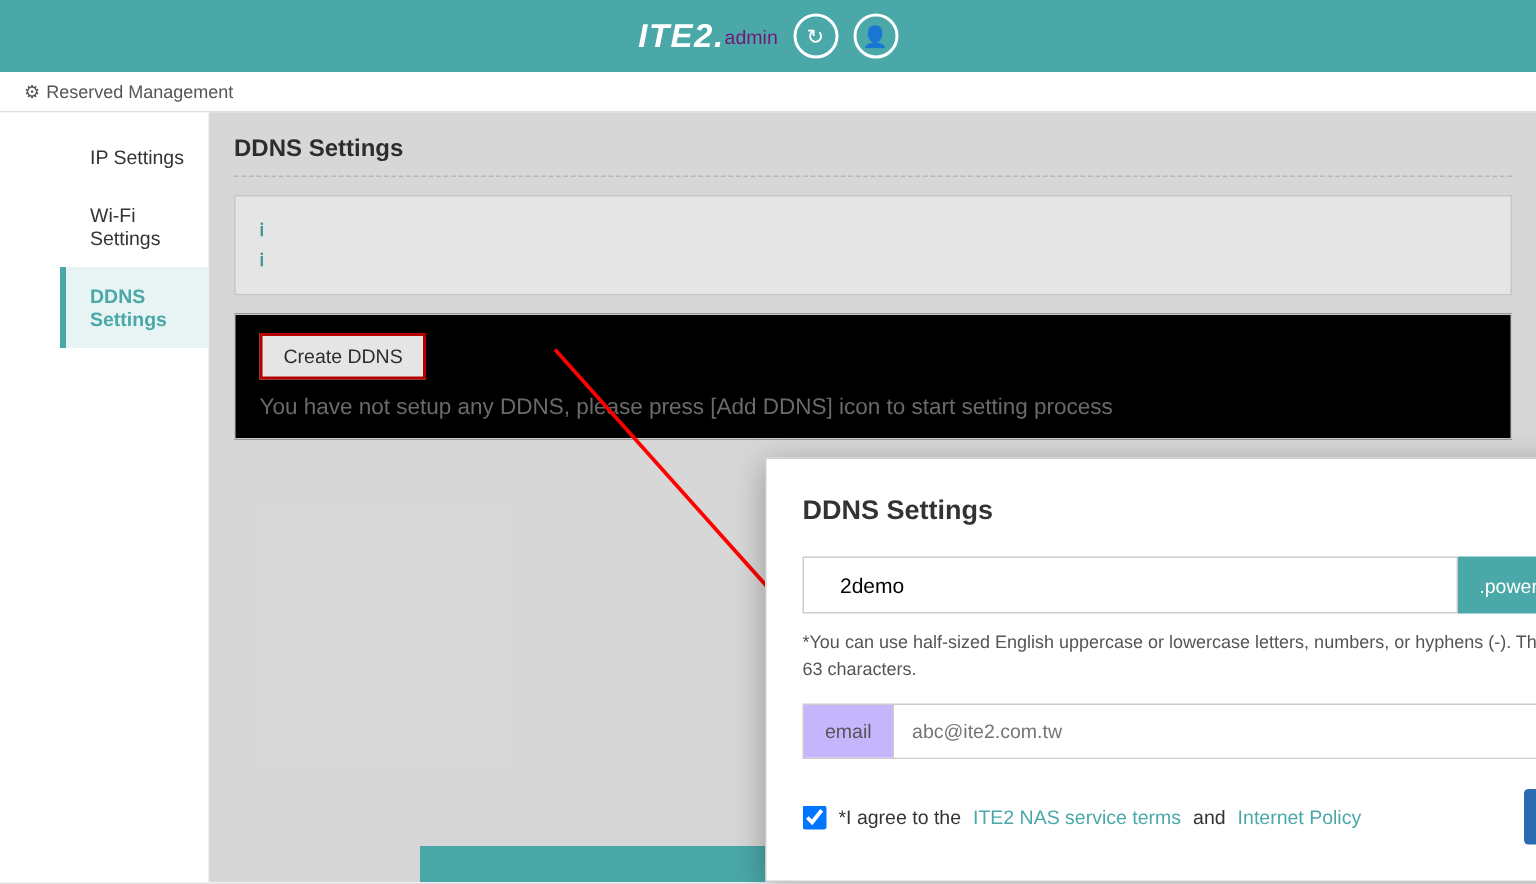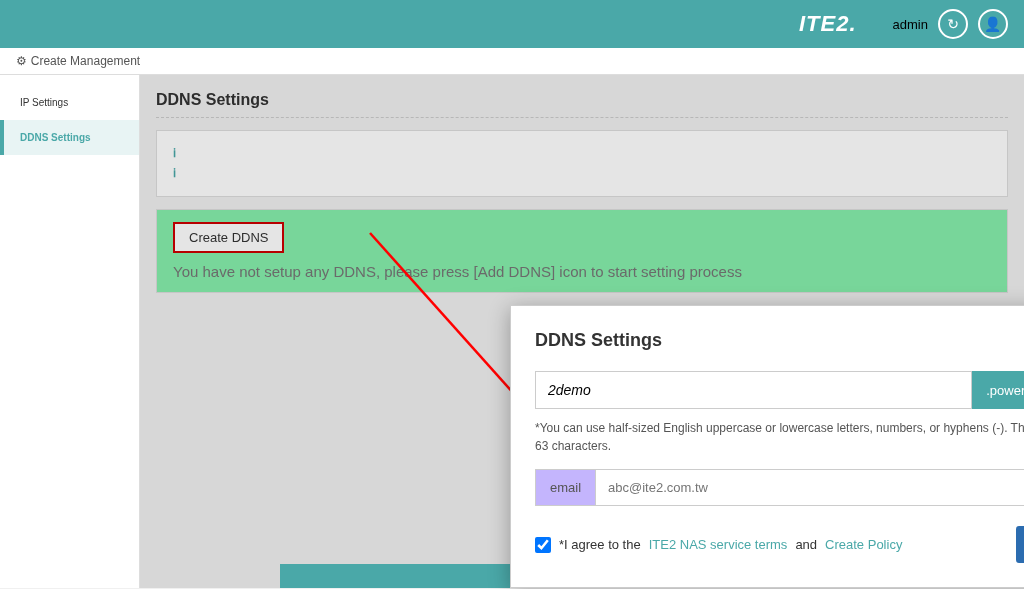--- a/index.html
+++ b/index.html
@@ -4,38 +4,37 @@
   <style>
     * { box-sizing: border-box; margin: 0; padding: 0; }
     body { font-family: Arial, sans-serif; font-size: 13px; background: #f0f0f0; width: 1024px; height: 589px; overflow: hidden; }
 
     
     .header {
       background: #4aa8a8;
       height: 48px;
       display: flex;
       align-items: center;
-      justify-content: flex-end;
+      justify-content: center;
       padding: 0 16px;
-      gap: 36px;
     }
     .logo {
       color: white;
       font-size: 22px;
       font-weight: bold;
       font-style: italic;
       letter-spacing: 1px;
     }
     .header-right {
       display: flex;
       align-items: center;
       gap: 10px;
     }
     .header-admin {
-      color: #000000;
+      color: #701a75;
       font-size: 13px;
     }
     .header-icon {
       width: 30px;
       height: 30px;
       border-radius: 50%;
       border: 2px solid white;
       display: flex;
       align-items: center;
       justify-content: center;
@@ -65,24 +64,25 @@
 
     
     .sidebar {
       width: 140px;
       background: white;
       border-right: 1px solid #ddd;
       padding-top: 10px;
     }
     .sidebar-item {
       padding: 12px 16px;
-      font-size: 10px;
+      font-size: 13px;
       color: #333;
       cursor: pointer;
       border-left: 4px solid transparent;
+      margin-left: 40px;
     }
     .sidebar-item.active {
       background: #e8f4f4;
       border-left: 4px solid #4aa8a8;
       color: #4aa8a8;
       font-weight: bold;
     }
 
     
     .content {
@@ -105,21 +105,21 @@
       padding: 12px 16px;
       margin-bottom: 12px;
       font-size: 12px;
       color: #555;
       line-height: 1.7;
     }
     .info-box .info-line { display: flex; align-items: flex-start; gap: 6px; }
     .info-icon { color: #4aa8a8; font-weight: bold; }
 
     .ddns-panel {
-      background: #86efac;
+      background: #000000;
       border: 1px solid #ddd;
       padding: 12px 16px;
     }
     .create-ddns-btn {
       background: white;
       border: 2px solid #cc0000;
       padding: 6px 14px;
       font-size: 13px;
       cursor: pointer;
       color: #333;
@@ -176,25 +176,24 @@
     }
 
     
     .ddns-input-row {
       display: flex;
       gap: 0;
       margin-bottom: 10px;
     }
     .ddns-name-input {
       flex: 1;
-      padding: 10px 12px;
+      padding: 10px 24px;
       border: 1px solid #ccc;
       font-size: 14px;
       outline: none;
-      font-style: italic;
     }
     .ddns-domain-suffix {
       background: #4aa8a8;
       color: white;
       padding: 10px 14px;
       font-size: 13px;
       display: flex;
       align-items: center;
     }
     .ddns-hint {
@@ -268,27 +267,28 @@
   <div class="logo">ITE2.</div>
   <div class="header-right">
     <span class="header-admin">admin</span>
     <div class="header-icon">↻</div>
     <div class="header-icon">👤</div>
   </div>
 </div>
 
 <div class="breadcrumb">
   <span class="breadcrumb-icon">⚙</span>
-  <span>Create Management</span>
+  <span>Reserved Management</span>
 </div>
 
 <div class="main-layout">
 
   <div class="sidebar">
     <div class="sidebar-item">IP Settings</div>
+    <div class="sidebar-item">Wi-Fi Settings</div>
     <div class="sidebar-item active">DDNS Settings</div>
   </div>
 
   <div class="content">
     <div class="section-title">DDNS Settings</div>
 
     <div class="info-box">
       <div class="info-line">
         <span class="info-icon">ℹ</span>
       </div>
@@ -326,21 +326,21 @@
         <div class="email-label">email</div>
         <input class="email-input" type="text" placeholder="abc@ite2.com.tw" style="">
       </div>
 
       <div class="terms-row">
         <div class="terms-left">
           <input type="checkbox" class="terms-checkbox" checked="" style="">
           <span>*I agree to the </span>
           <a class="terms-link">ITE2 NAS service terms</a>
           <span> and </span>
-          <a class="terms-link">Create Policy</a>
+          <a class="terms-link">Internet Policy</a>
         </div>
         <button class="next-btn">Next</button>
       </div>
     </div>
 
     <div class="footer">
       <span>ITE2 NAS © All Rights Reserved</span>
     </div>
   </div>
 

